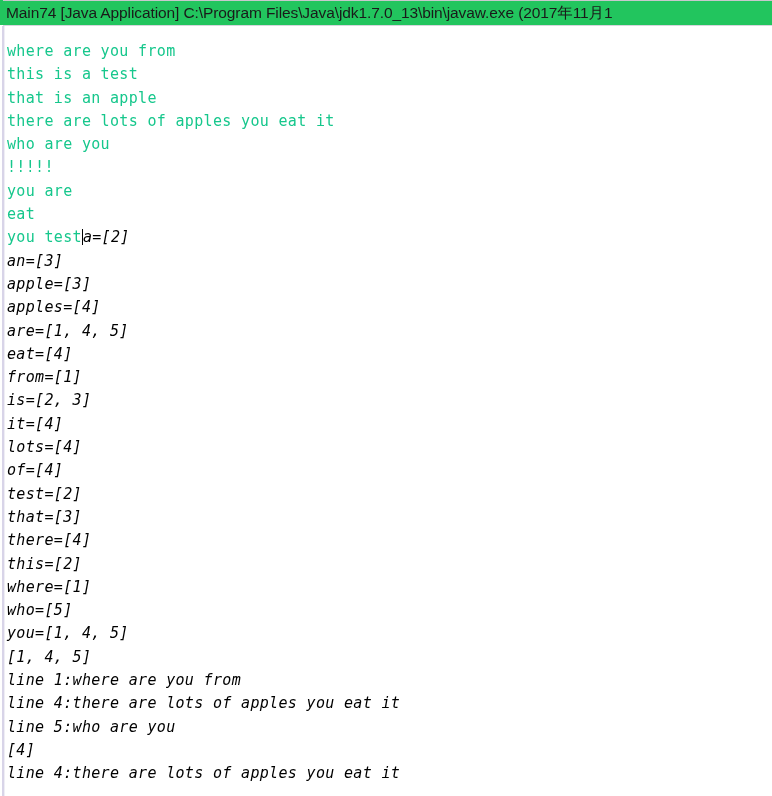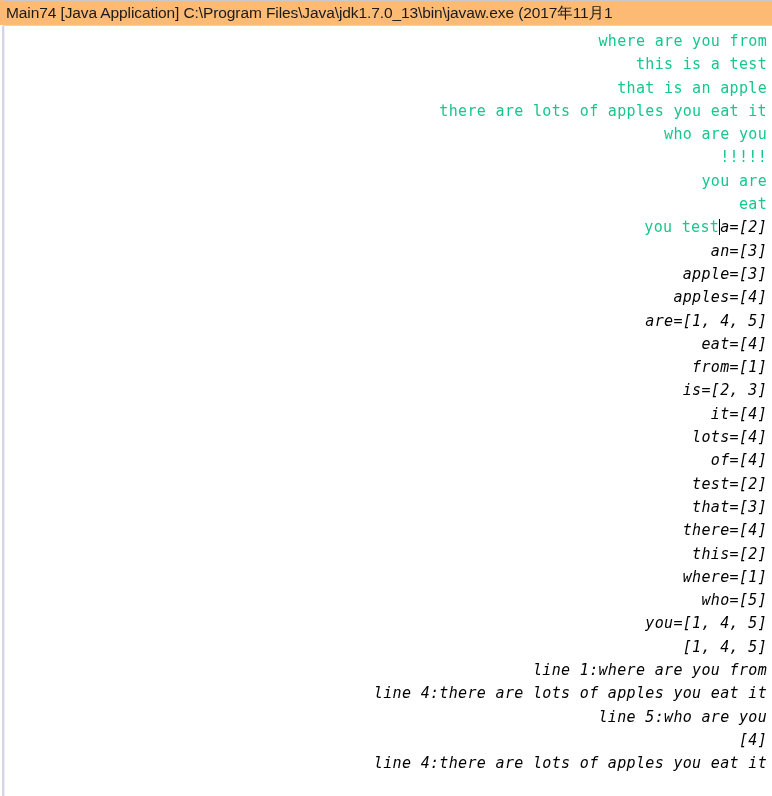--- a/index.html
+++ b/index.html
@@ -22,21 +22,21 @@
     box-sizing: border-box;
   }
 
   
   #title-bar {
     position: absolute;
     left: 0;
     top: 0;
     width: 772px;
     height: 25px;
-    background: #fdba74;
+    background: #22c55e;
     box-sizing: border-box;
     overflow: hidden;
     white-space: nowrap;
   }
   #title-bar-top-edge {
     position: absolute;
     left: 3px;
     top: 0;
     width: 769px;
     height: 1px;
@@ -85,28 +85,27 @@
     left: 4px;
     top: 0;
     width: 1px;
     height: 770px;
     background: #efeef5;
   }
 
   #console-output {
     position: absolute;
     left: 7px;
-    top: 4px;
+    top: 14px;
     width: 760px;
     font-family: "DejaVu Sans Mono", "Liberation Mono", monospace;
     font-size: 15px;
     line-height: 23.3px;
     white-space: pre;
     color: #000000;
-    text-align: right;
   }
   .out-line {
     height: 23.3px;
     white-space: pre;
     font-family: "DejaVu Sans Mono", "Liberation Mono", monospace;
     font-size: 15px;
     letter-spacing: 0.33px;
   }
   .stdout-green {
     color: #16c78c;

